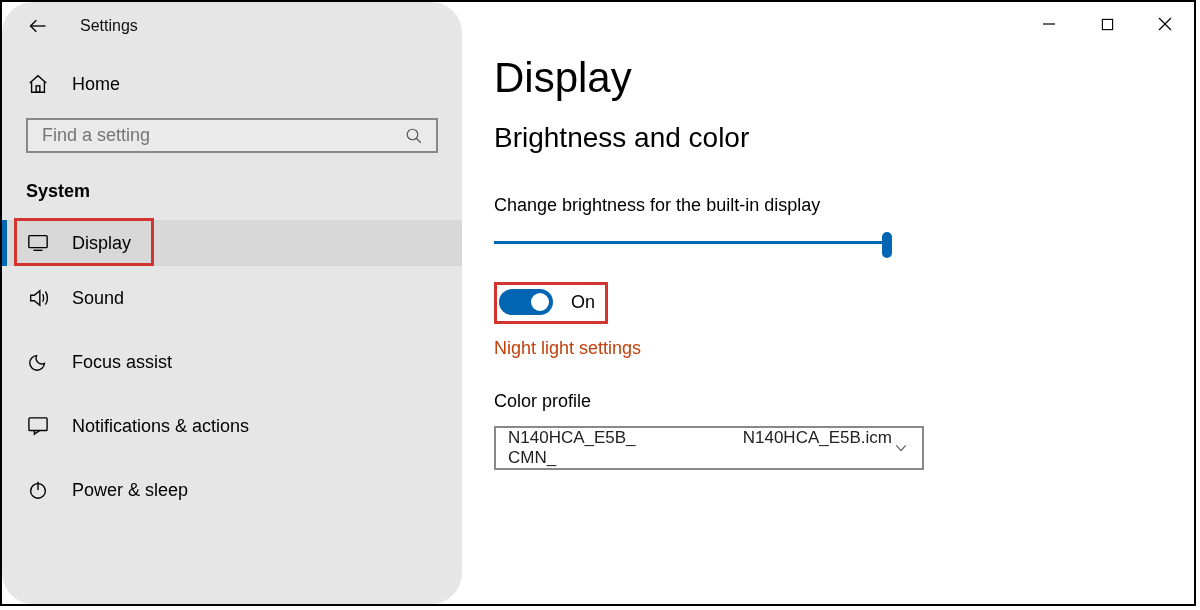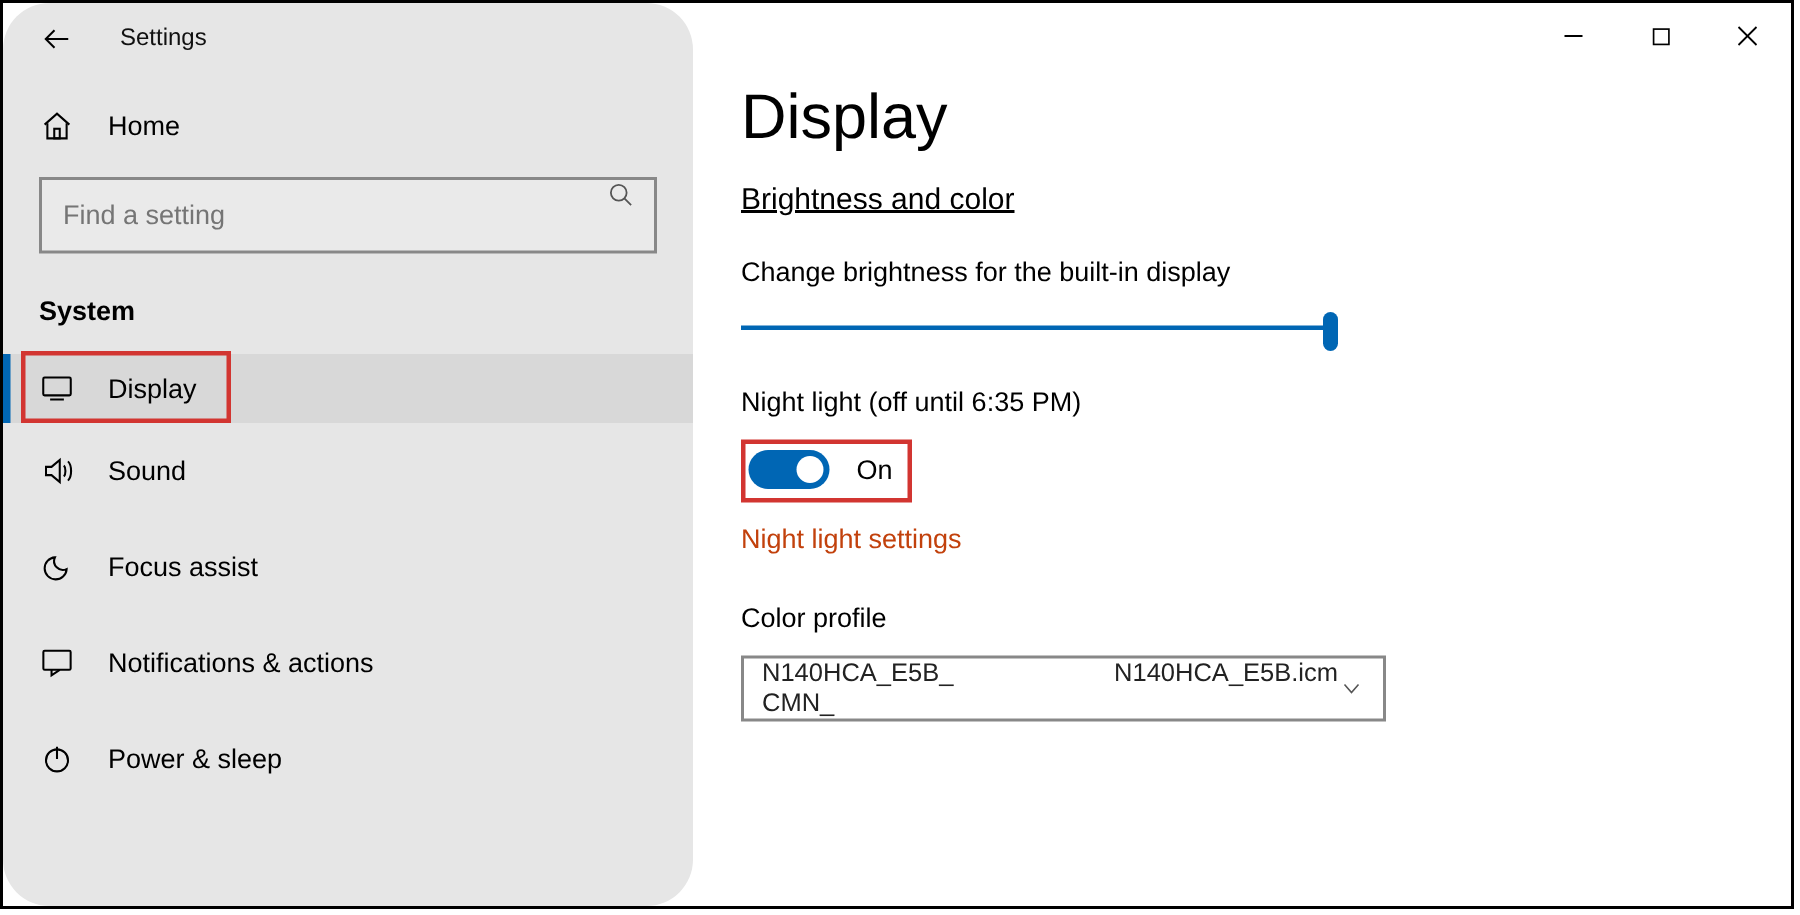--- a/index.html
+++ b/index.html
@@ -54,24 +54,25 @@
   .home-row .icon {
     width: 24px;
     height: 24px;
     margin-right: 22px;
     display: flex;
     align-items: center;
     justify-content: center;
   }
   .search-box {
     margin: 0 24px 0 24px;
-    height: 51px;
+    height: 35px;
     border: 2px solid #888;
     background: #eaeaea;
     display: flex;
+    align-items: center;
     padding: 0 12px;
     box-sizing: border-box;
   }
   .search-input {
     flex: 1;
     border: none;
     outline: none;
     background: transparent;
     font-size: 18px;
     color: #555;
@@ -160,23 +161,22 @@
     align-items: center;
     justify-content: center;
   }
   h1.page-title {
     font-weight: 400;
     font-size: 42px;
     margin: 52px 0 20px 0;
   }
   h2.section-title {
     font-weight: 400;
-    font-size: 20px;
-    margin: 16px 0 26px 0;
-    text-decoration: underline;
+    font-size: 28px;
+    margin: 16px 0 41px 0;
   }
   .setting-label {
     font-size: 18px;
     margin-bottom: 14px;
   }
   
   .slider {
     width: 398px;
     height: 26px;
     position: relative;
@@ -381,21 +381,20 @@
 
     <h2 class="section-title">Brightness and color</h2>
 
     <div class="setting-label">Change brightness for the built-in display</div>
 
     <div class="slider">
       <div class="slider-track"></div>
       <div class="slider-thumb"></div>
     </div>
 
-    <div class="setting-label">Night light (off until 6:35 PM)</div>
 
     <div class="toggle-row">
       <div class="toggle">
         <div class="toggle-knob"></div>
       </div>
       <span class="toggle-state">On</span>
     </div>
     <br>
 
     <a class="link">Night light settings</a>

